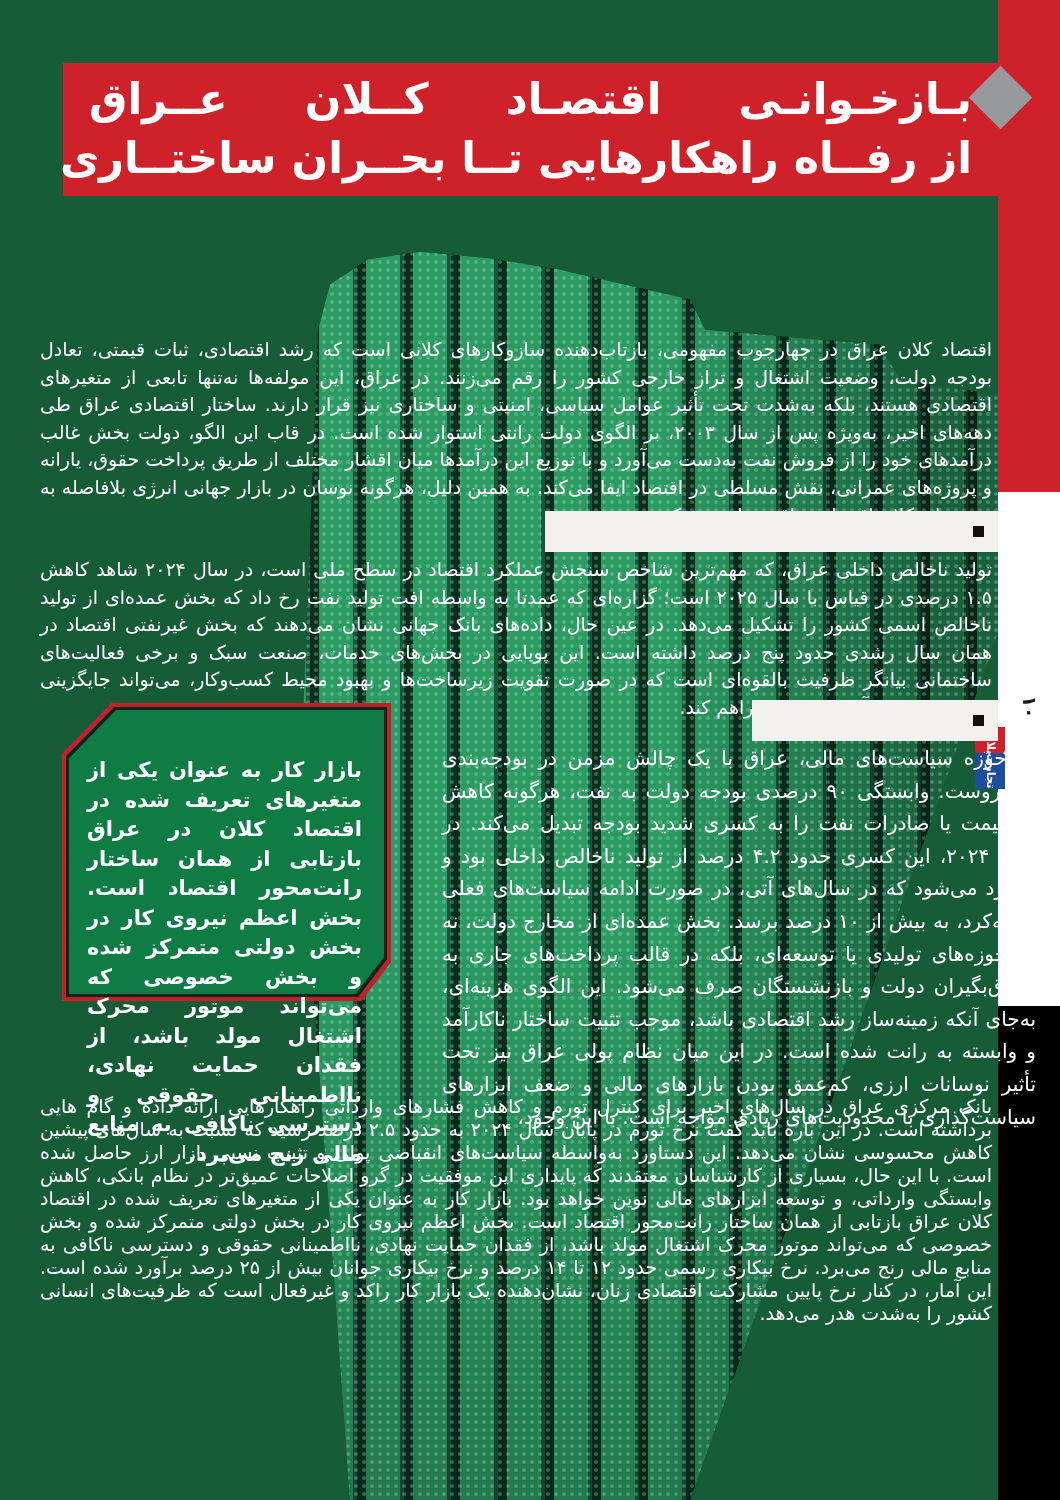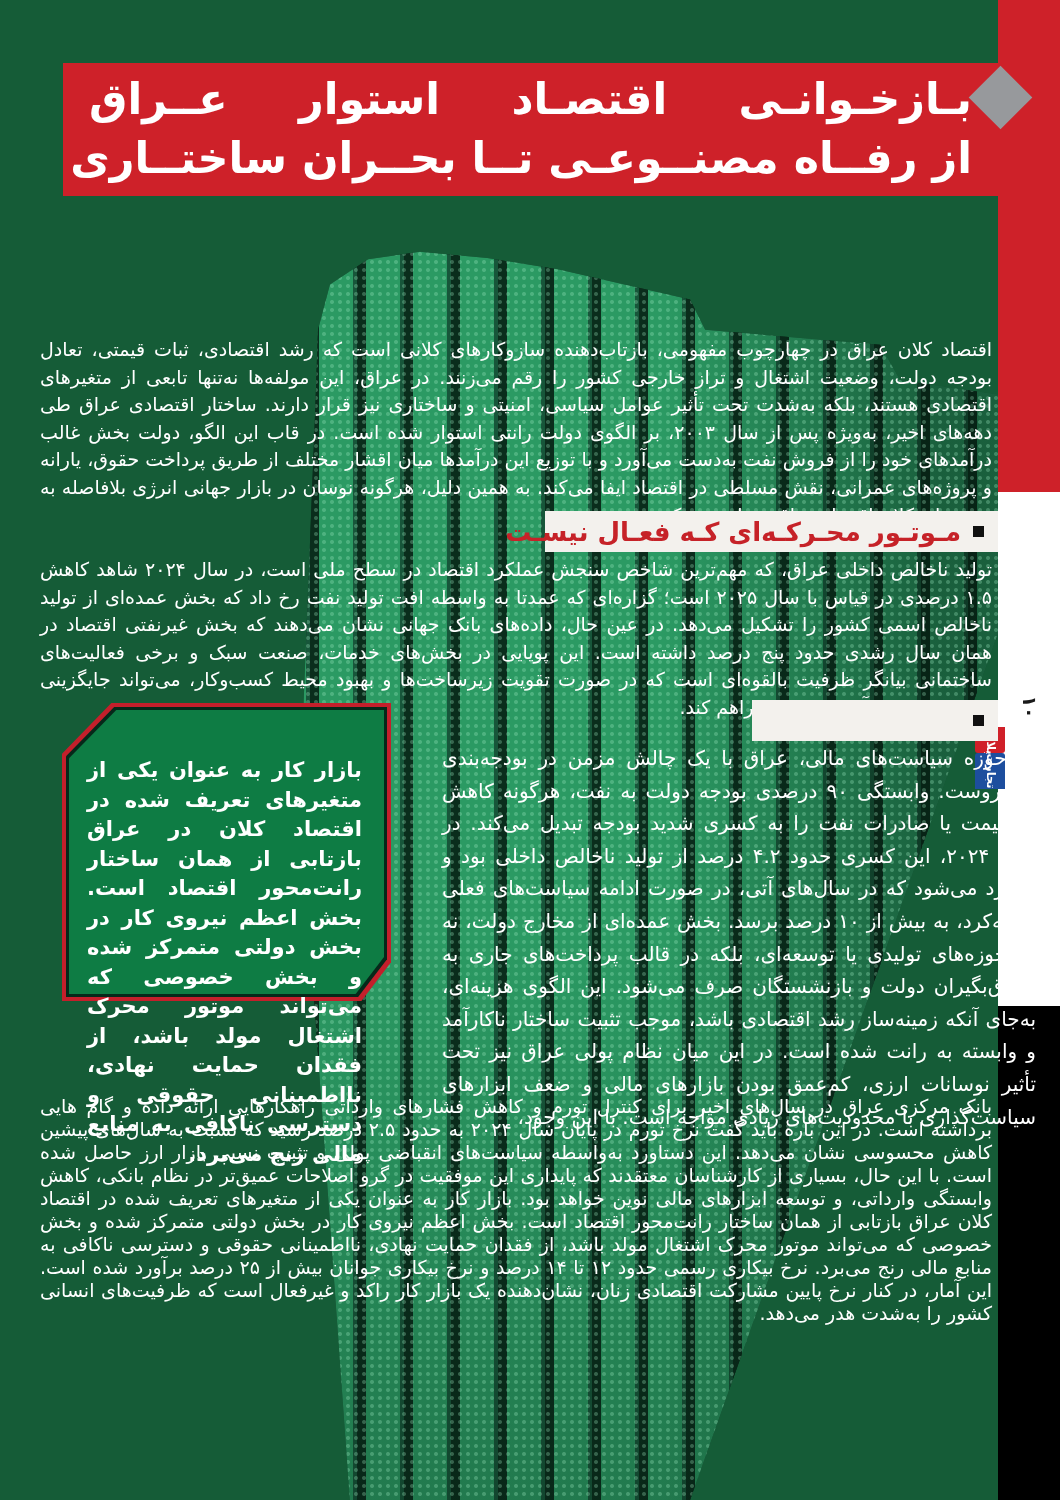--- a/index.html
+++ b/index.html
@@ -111,30 +111,29 @@
 
 <div class="abs" id="page-num">۱۰</div>
 <div class="abs" id="logo">
   <div class="rot">
     <div class="part blue">تجارت</div>
     <div class="part red">پلاس</div>
   </div>
 </div>
 
 <div class="abs" id="title-band">
-  <div class="tline">بـازخـوانـی اقتصـاد استوار عــراق</div>
-  <div class="tline">از رفــاه مصنــوعـی تــا بحــران ساختــاری</div>
+  <div class="tline">بـازخـوانـی اقتصـاد کــلان عــراق</div>
+  <div class="tline">از رفــاه راهکارهایی تــا بحــران ساختــاری</div>
 </div>
 <div class="abs" id="diamond"></div>
 
 <div class="abs para" id="para-intro"><span>اقتصاد کلان عراق در چهارچوب مفهومی، بازتاب‌دهنده سازوکارهای کلانی است که رشد اقتصادی، ثبات قیمتی، تعادل بودجه دولت، وضعیت اشتغال و تراز خارجی کشور را رقم می‌زنند. در عراق، این مولفه‌ها نه‌تنها تابعی از متغیرهای اقتصادی هستند، بلکه به‌شدت تحت تأثیر عوامل سیاسی، امنیتی و ساختاری نیز قرار دارند. ساختار اقتصادی عراق طی دهه‌های اخیر، به‌ویژه پس از سال ۲۰۰۳، بر الگوی دولت رانتی استوار شده است. در قاب این الگو، دولت بخش غالب درآمدهای خود را از فروش نفت به‌دست می‌آورد و با توزیع این درآمدها میان اقشار مختلف از طریق پرداخت حقوق، یارانه و پروژه‌های عمرانی، نقش مسلطی در اقتصاد ایفا می‌کند. به همین دلیل، هرگونه نوسان در بازار جهانی انرژی بلافاصله به متغیرهای کلان اقتصاد عراق سرایت می‌کند.</span></div>
 
 <div class="abs sec-head" id="sec1">
   <span class="bullet"></span>
-  <span class="sec-label">مـوتـور محـرکـه‌ای کـه فعـال نیسـت</span>
 </div>
 <div class="abs para" id="para-gdp"><span>تولید ناخالص داخلی عراق، که مهم‌ترین شاخص سنجش عملکرد اقتصاد در سطح ملی است، در سال ۲۰۲۴ شاهد کاهش </span><span class="b">۱.۵ درصدی</span><span> در قیاس با سال ۲۰۲۵ است؛ گزاره‌ای که عمدتا به واسطه افت تولید نفت رخ داد که بخش عمده‌ای از تولید ناخالص اسمی کشور را تشکیل می‌دهد. در عین حال، داده‌های بانک جهانی نشان می‌دهند که بخش غیرنفتی اقتصاد در همان سال رشدی حدود پنج درصد داشته است. این پویایی در بخش‌های خدمات، صنعت سبک و برخی فعالیت‌های ساختمانی بیانگر ظرفیت بالقوه‌ای است که در صورت تقویت زیرساخت‌ها و بهبود محیط کسب‌وکار، می‌تواند جایگزینی تدریجی برای درآمدهای نفتی فراهم کند.</span></div>
 
 <div class="abs sec-head" id="sec2">
   <span class="bullet"></span>
 </div>
 <div class="abs para" id="col-fiscal"><span>در حوزه سیاست‌های مالی، عراق با یک چالش مزمن در بودجه‌بندی روبه‌روست. وابستگی </span><span class="b">۹۰ درصدی</span><span> بودجه دولت به نفت، هرگونه کاهش در قیمت یا صادرات نفت را به کسری شدید بودجه تبدیل می‌کند. در سال ۲۰۲۴، این کسری حدود </span><span class="b">۴.۲ درصد</span><span> از تولید ناخالص داخلی بود و برآورد می‌شود که در سال‌های آتی، در صورت ادامه سیاست‌های فعلی هزینه‌کرد، به بیش از </span><span class="b">۱۰ درصد</span><span> برسد. بخش عمده‌ای از مخارج دولت، نه در حوزه‌های تولیدی یا توسعه‌ای، بلکه در قالب پرداخت‌های جاری به حقوق‌بگیران دولت و بازنشستگان صرف می‌شود. این الگوی هزینه‌ای، به‌جای آنکه زمینه‌ساز رشد اقتصادی باشد، موجب تثبیت ساختار ناکارآمد و وابسته به رانت شده است. در این میان نظام پولی عراق نیز تحت تأثیر نوسانات ارزی، کم‌عمق بودن بازارهای مالی و ضعف ابزارهای سیاست‌گذاری با محدودیت‌های زیادی مواجه است. با این وجود،</span></div>
 
 <div class="abs" id="callout">
   <div class="layer l1"></div>

